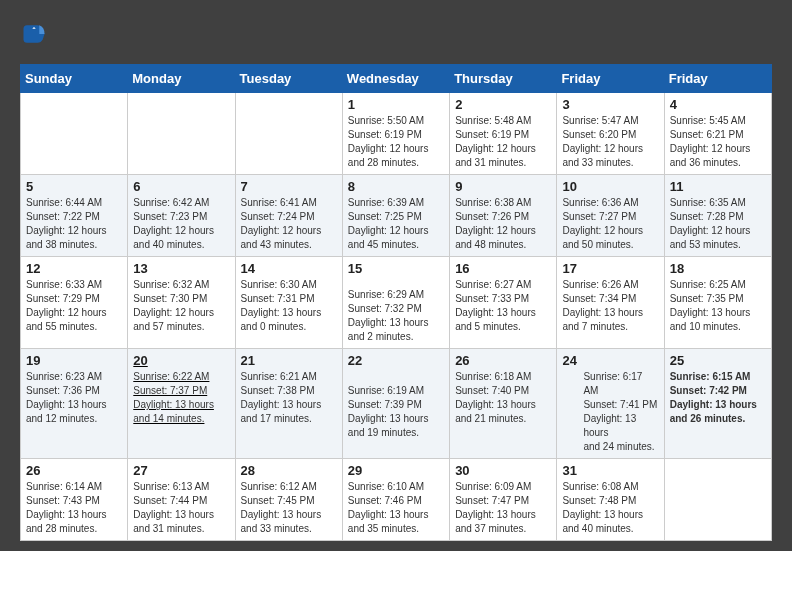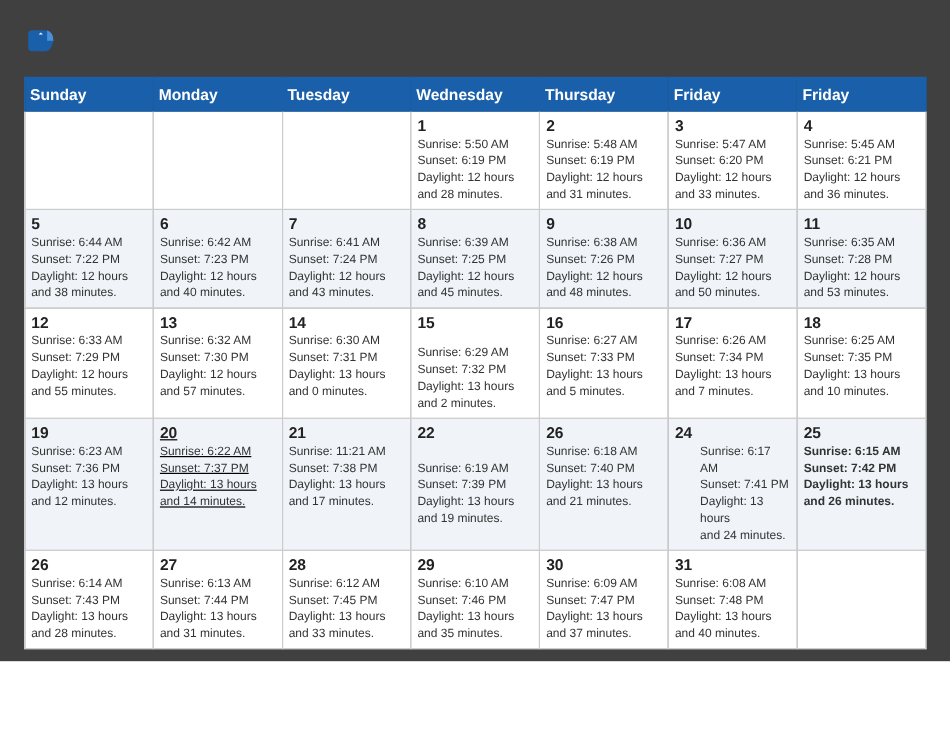--- a/index.html
+++ b/index.html
@@ -268,21 +268,21 @@
           </td>
           <td style="background: rgb(240, 244, 248); text-decoration: underline;">
             <span class="day-number">20</span>
             <div class="day-info" style="white-space: pre-line;">Sunrise: 6:22 AM
 Sunset: 7:37 PM
 Daylight: 13 hours
 and 14 minutes.</div>
           </td>
           <td style="background: rgb(240, 244, 248);">
             <span class="day-number">21</span>
-            <div class="day-info" style="white-space: pre-line;">Sunrise: 11:21 AM
+            <div class="day-info" style="white-space: pre-line;">Sunrise: 6:21 AM
 Sunset: 7:38 PM
 Daylight: 13 hours
 and 17 minutes.</div>
           </td>
           <td style="background: rgb(240, 244, 248);">
             <span class="day-number">22</span>
             <div class="day-info" style="white-space: pre-line; margin-top: 16px;">Sunrise: 6:19 AM
 Sunset: 7:39 PM
 Daylight: 13 hours
 and 19 minutes.</div>

